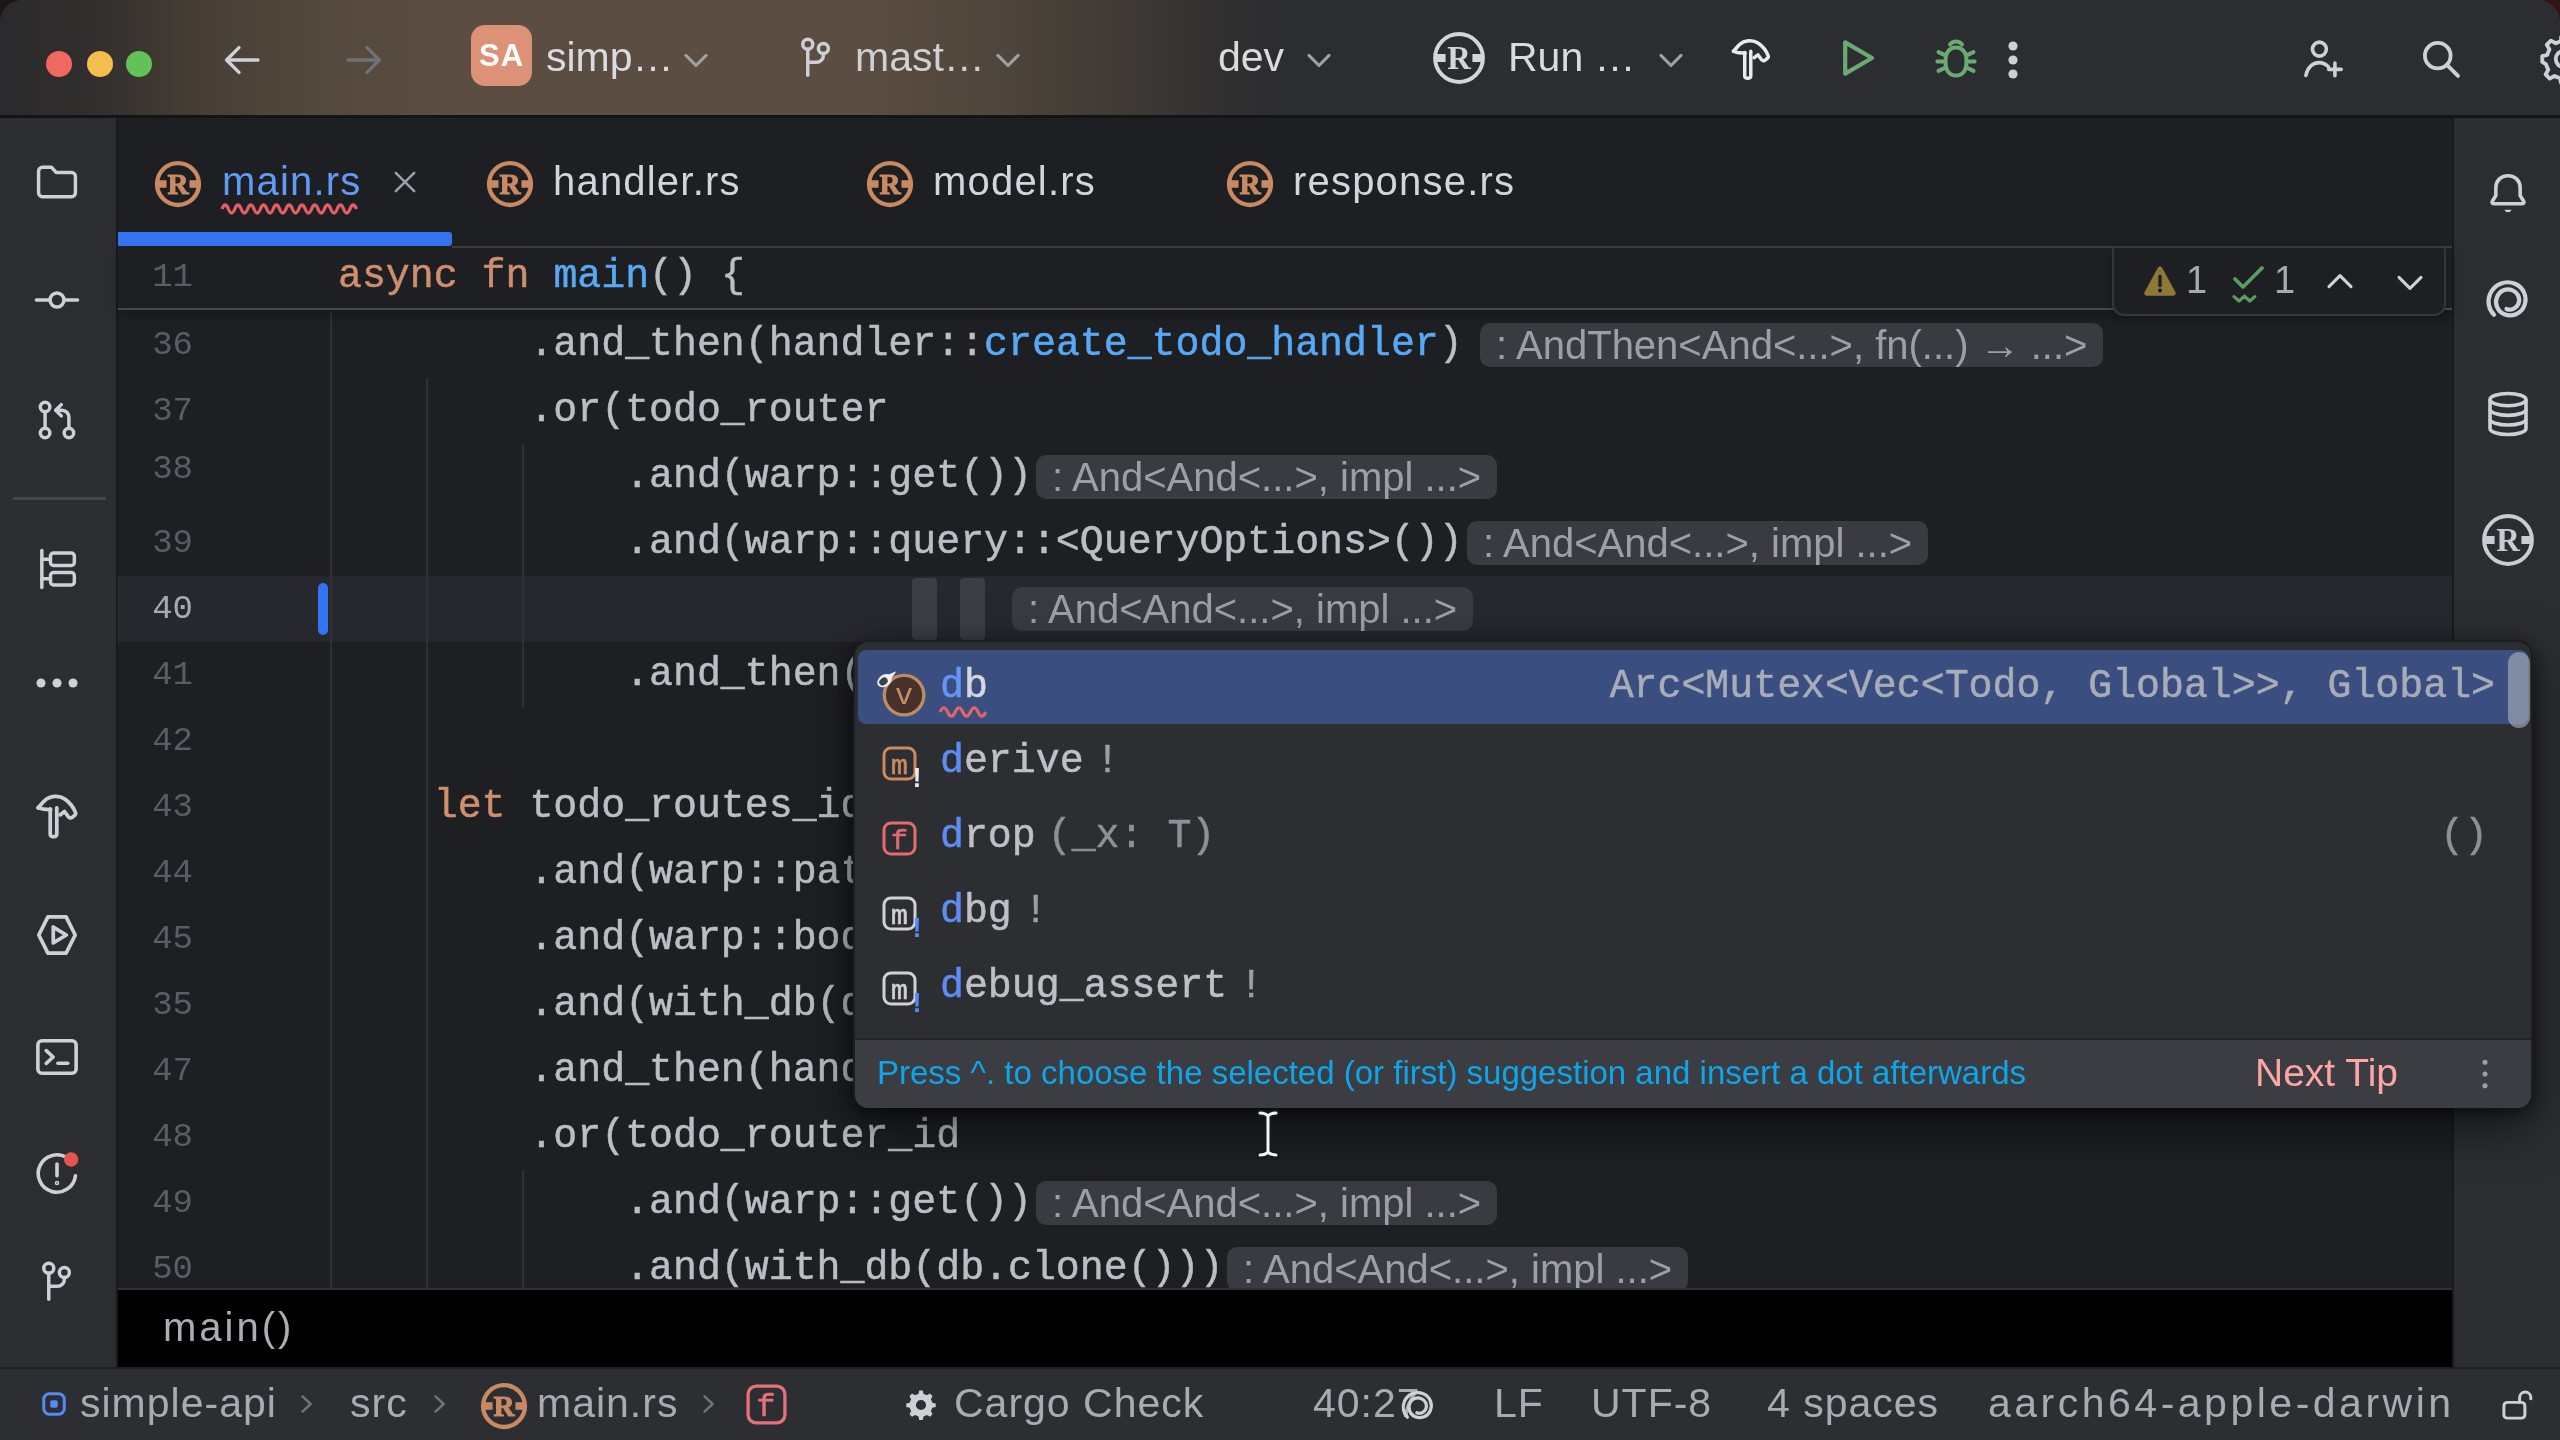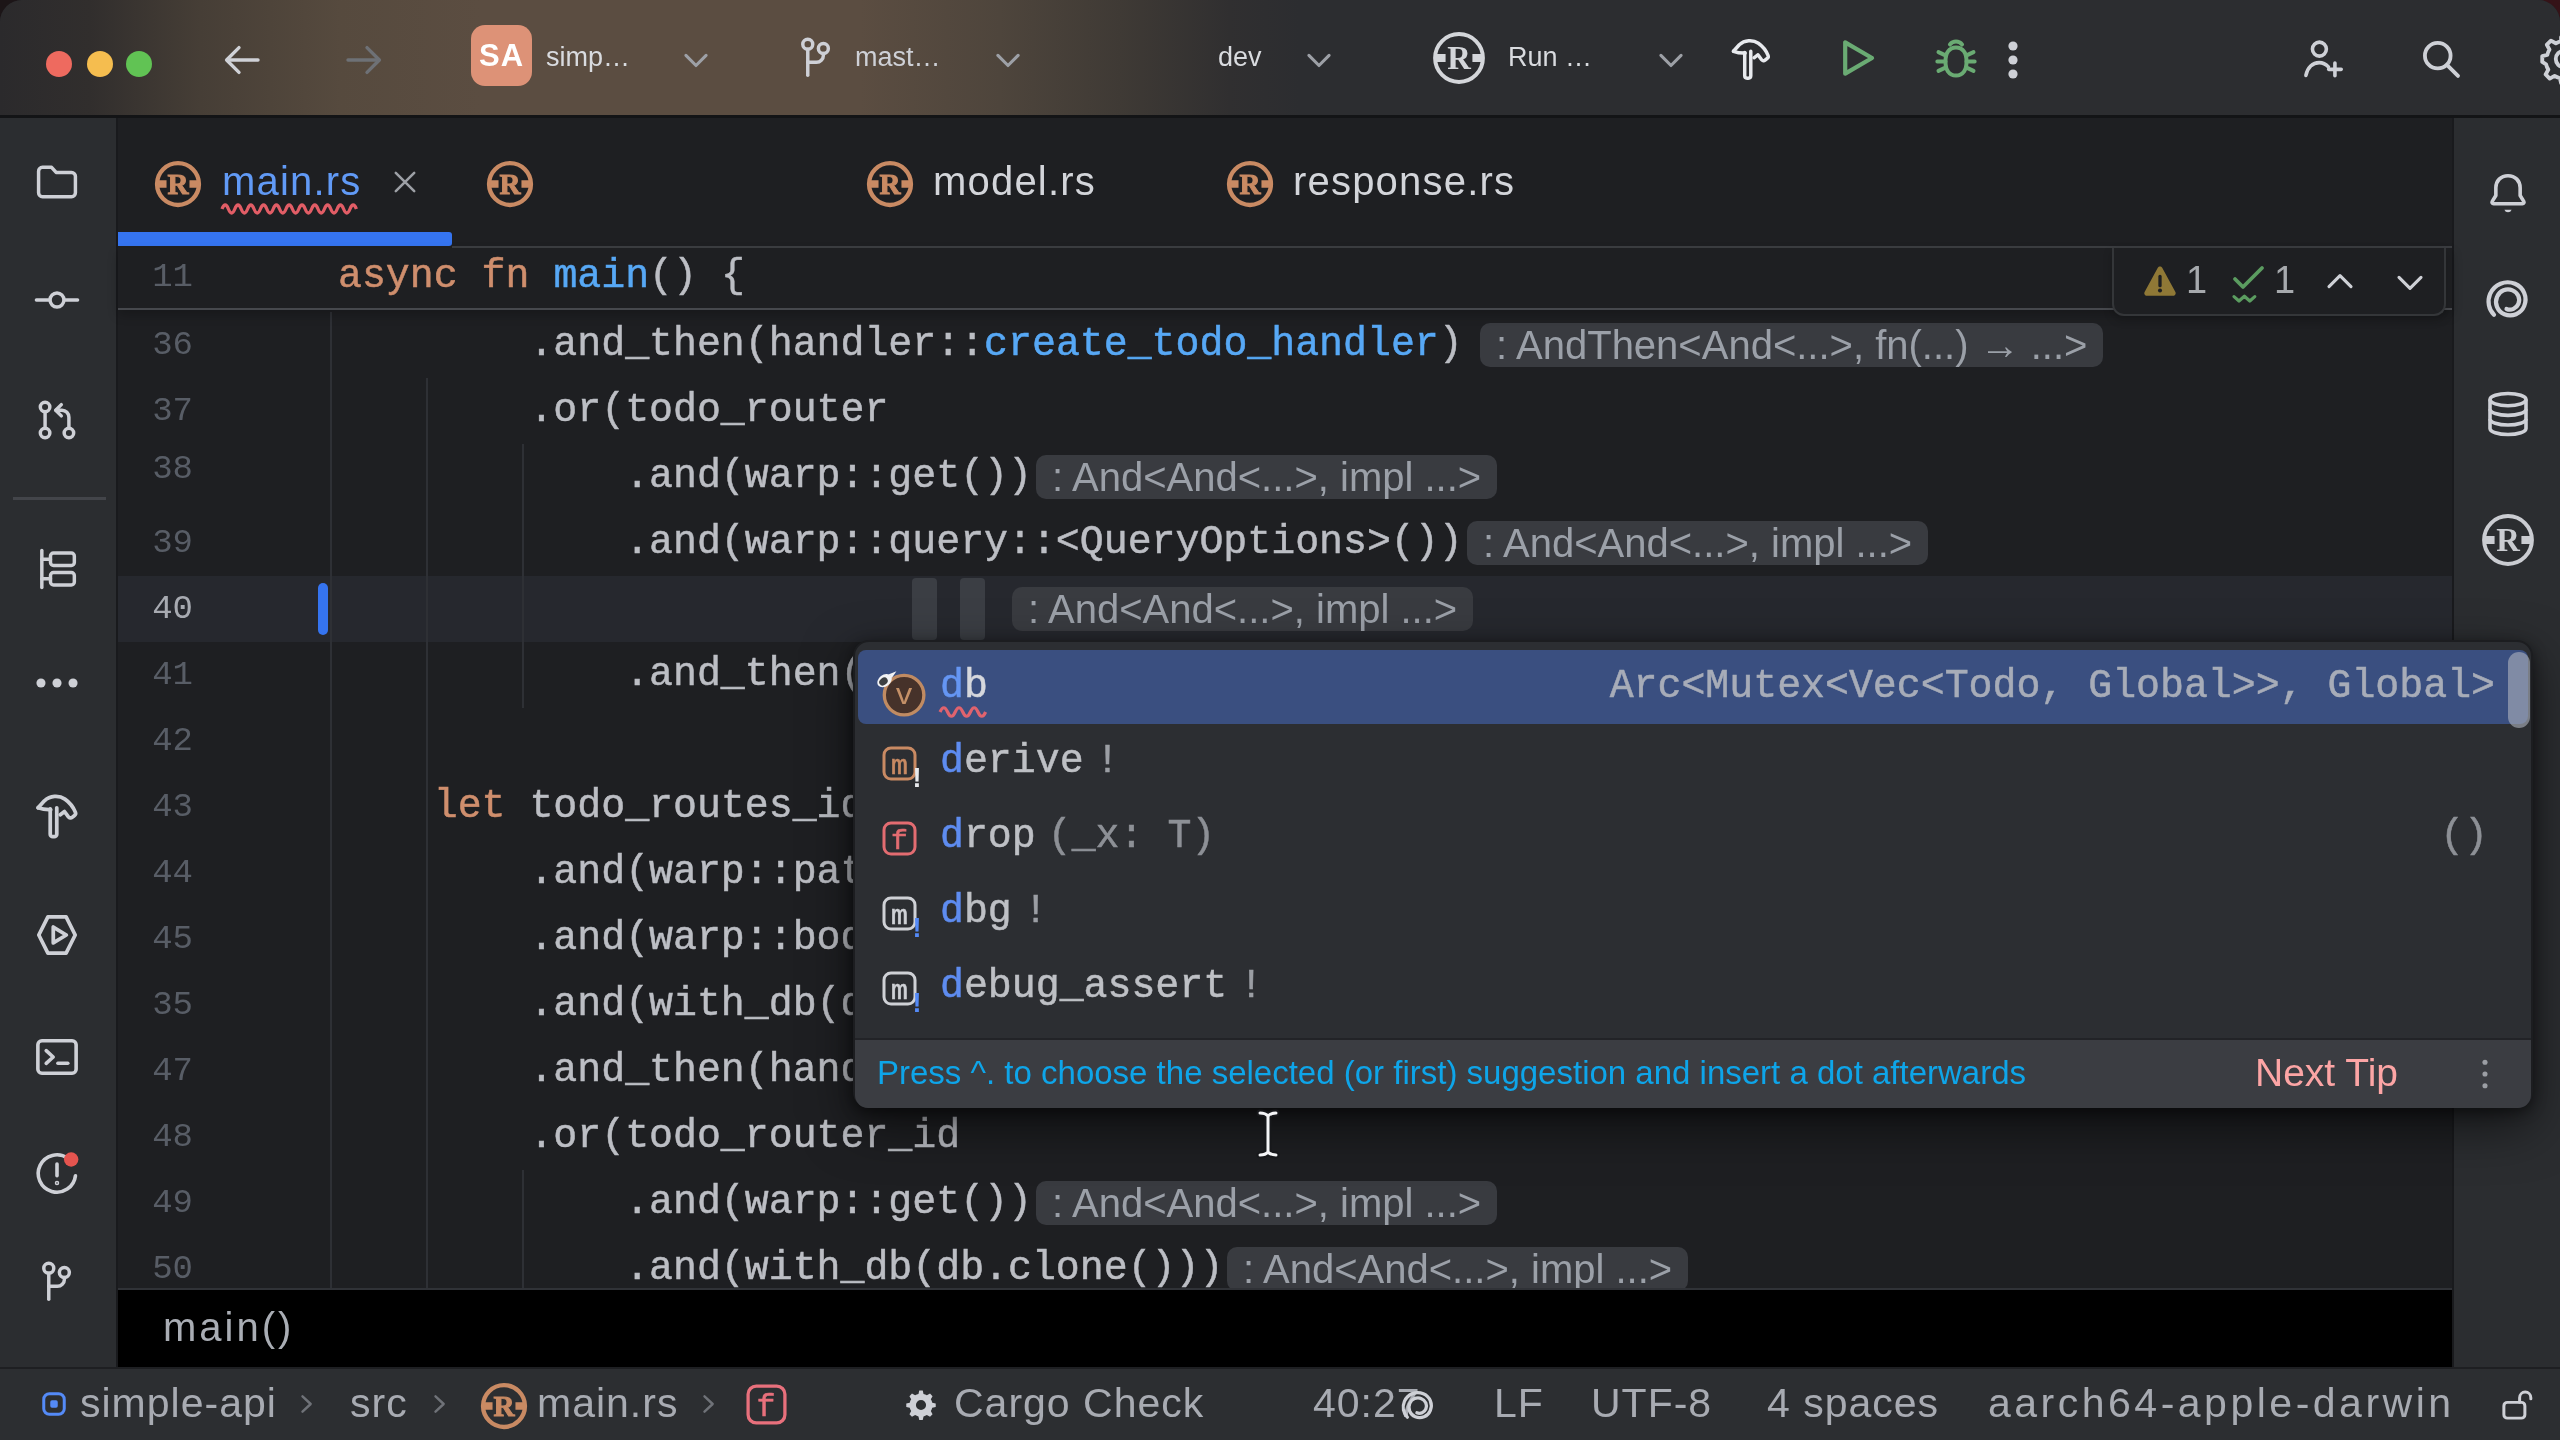--- a/index.html
+++ b/index.html
@@ -5,21 +5,21 @@
 html,body{width:2560px;height:1440px;overflow:hidden}
 body{background:linear-gradient(90deg,#1c1517,#351318);font-family:"Liberation Sans",sans-serif}
 .app{position:absolute;inset:0;border-radius:22px 22px 0 0;overflow:hidden;background:#1e1f22}
 .abs{position:absolute}
 .ico{position:absolute;display:flex;align-items:center;justify-content:center;color:#ced0d6}
 svg{display:block}
 
 .titlebar{position:absolute;left:0;top:0;width:2560px;height:118px;
  background:linear-gradient(90deg,#2b2a2c 0px,#312e2d 90px,#463e36 200px,#564a3e 340px,#5b4d41 480px,#5b4d41 860px,#4e453c 1000px,#3f3a35 1120px,#302f30 1230px,#2c2d30 1300px,#2c2d30 2560px);
  border-bottom:3px solid #131416}
-.ttxt{position:absolute;height:118px;line-height:114px;font-size:27px;color:#d9dbdf}
+.ttxt{position:absolute;height:118px;line-height:114px;font-size:41px;color:#d9dbdf}
 
 .lbar{position:absolute;left:0;top:118px;width:118px;height:1249px;background:#2b2d30;border-right:2px solid #191a1d}
 .rbar{position:absolute;left:2452px;top:118px;width:108px;height:1249px;background:#2b2d30;border-left:2px solid #191a1d}
 
 .tabbar{position:absolute;left:118px;top:118px;width:2334px;height:130px;background:#1e1f22}
 .tablbl{position:absolute;height:130px;line-height:126px;font-size:40px;letter-spacing:1.2px;color:#d3d5da}
 
 .ed{position:absolute;left:118px;top:248px;width:2334px;height:1040px;background:#1e1f22;overflow:hidden}
 .cl{position:absolute;left:220px;height:66px;line-height:66px;white-space:pre;font-family:"Liberation Mono",monospace;font-size:39.88px;color:#bcbec4;-webkit-text-stroke:0.5px currentColor}
 .ln{position:absolute;left:0;width:75px;height:66px;line-height:66px;text-align:right;font-family:"Liberation Mono",monospace;font-size:34px;color:#585d66}
@@ -264,20 +264,21 @@
       </div>
  <div class="abs" style="left:0px;top:114px;width:334px;height:14px;background:#3574f0;border-radius:0 3px 3px 0"></div>
  <div class="abs" style="left:334px;top:128px;width:2000px;height:2px;background:#3c3e42"></div>
  <div class="ico" style="left:367px;top:41px;color:#c98a63">
         <svg width="50" height="50" viewBox="0 0 48 48" fill="none">
           <circle cx="24" cy="24" r="20.1" stroke="currentColor" stroke-width="4.2"></circle>
           <path d="M5 24h8M35 24h8" stroke="currentColor" stroke-width="7.2"></path>
           <text x="24" y="33.5" font-family="Liberation Serif" font-size="28" font-weight="bold" text-anchor="middle" fill="currentColor" stroke="currentColor" stroke-width="0.9">R</text>
         </svg>
       </div>
+ <div class="tablbl" style="left:435px">handler.rs</div>
  <div class="ico" style="left:747px;top:41px;color:#c98a63">
         <svg width="50" height="50" viewBox="0 0 48 48" fill="none">
           <circle cx="24" cy="24" r="20.1" stroke="currentColor" stroke-width="4.2"></circle>
           <path d="M5 24h8M35 24h8" stroke="currentColor" stroke-width="7.2"></path>
           <text x="24" y="33.5" font-family="Liberation Serif" font-size="28" font-weight="bold" text-anchor="middle" fill="currentColor" stroke="currentColor" stroke-width="0.9">R</text>
         </svg>
       </div>
  <div class="tablbl" style="left:815px">model.rs</div>
  <div class="ico" style="left:1107px;top:41px;color:#c98a63">
         <svg width="50" height="50" viewBox="0 0 48 48" fill="none">

